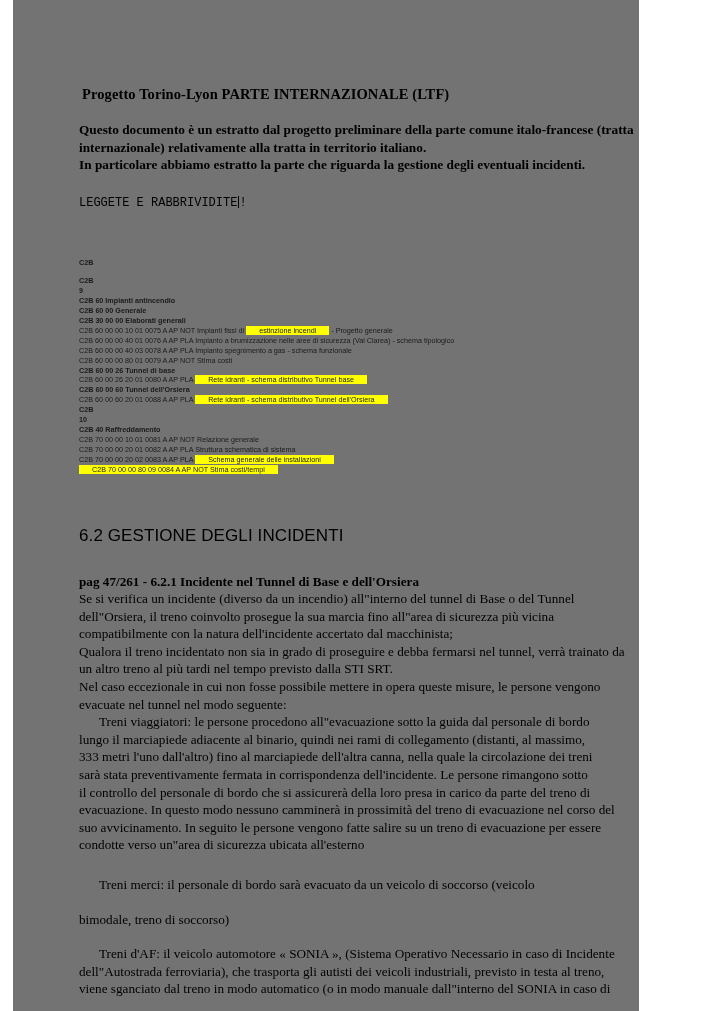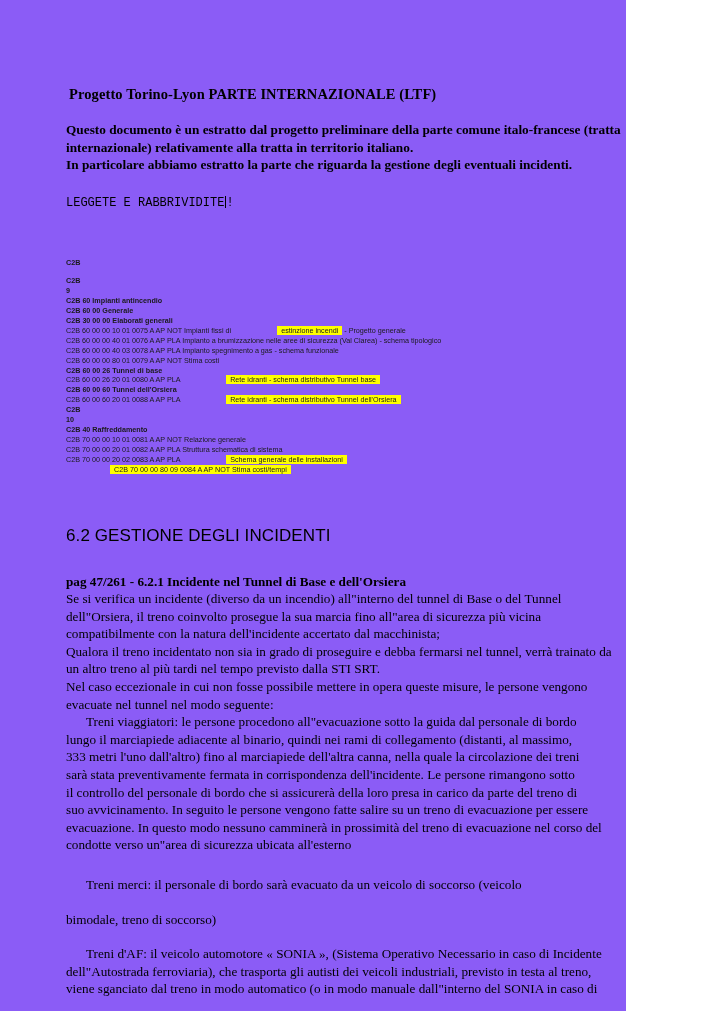--- a/index.html
+++ b/index.html
@@ -11,24 +11,24 @@
     width: 715px;
     height: 1011px;
     position: relative;
     font-family: "Liberation Serif", serif;
     color: #000000;
     overflow: hidden;
   }
 
   #page {
     position: absolute;
-    left: 0; top: 0;
+    left: 13px; top: 0;
     width: 626px;
     height: 1011px;
-    background: #8b5cf6;
+    background: #737373;
   }
 
   .content {
     position: absolute;
     left: 66px;
     top: 85px;
     width: 590px;
   }
 
   
@@ -85,22 +85,21 @@
   }
   .wbs-row {
     white-space: nowrap;
     font-size: 7.2px;
     line-height: 9.9px;
   }
   .wbs-row.b { font-weight: bold; }
   .wbs-row.spacer { height: 9px; }
   .hl {
     background: #ffff00;
-    padding: 0 4px;
-    margin-left: 44px;
+    padding: 0 13px;
   }
 
   
   .sec-head {
     font-family: "Liberation Sans", sans-serif;
     font-weight: normal;
     font-size: 17px;
     line-height: 22px;
     letter-spacing: 0.1px;
     margin: 50px 0 0 0;
@@ -183,22 +182,22 @@
       <span class="ln">Nel caso eccezionale in cui non fosse possibile mettere in opera queste misure, le persone vengono</span>
       <span class="ln">evacuate nel tunnel nel modo seguente:</span>
     </div>
 
     <div class="body-text">
       <span class="ln ind">Treni viaggiatori: le persone procedono all"evacuazione sotto la guida dal personale di bordo</span>
       <span class="ln">lungo il marciapiede adiacente al binario, quindi nei rami di collegamento (distanti, al massimo,</span>
       <span class="ln">333 metri l'uno dall'altro) fino al marciapiede dell'altra canna, nella quale la circolazione dei treni</span>
       <span class="ln">sarà stata preventivamente fermata in corrispondenza dell'incidente. Le persone rimangono sotto</span>
       <span class="ln">il controllo del personale di bordo che si assicurerà della loro presa in carico da parte del treno di</span>
+      <span class="ln">evacuazione. In questo modo nessuno camminerà in prossimità del treno di evacuazione nel corso del</span>
       <span class="ln">suo avvicinamento. In seguito le persone vengono fatte salire su un treno di evacuazione per essere</span>
-      <span class="ln">evacuazione. In questo modo nessuno camminerà in prossimità del treno di evacuazione nel corso del</span>
       <span class="ln">condotte verso un"area di sicurezza ubicata all'esterno</span>
     </div>
 
     <div class="gap-md"></div>
 
     <div class="body-text">
       <span class="ln ind">Treni merci: il personale di bordo sarà evacuato da un veicolo di soccorso (veicolo</span>
     </div>
 
     <div class="gap-sm"></div>

